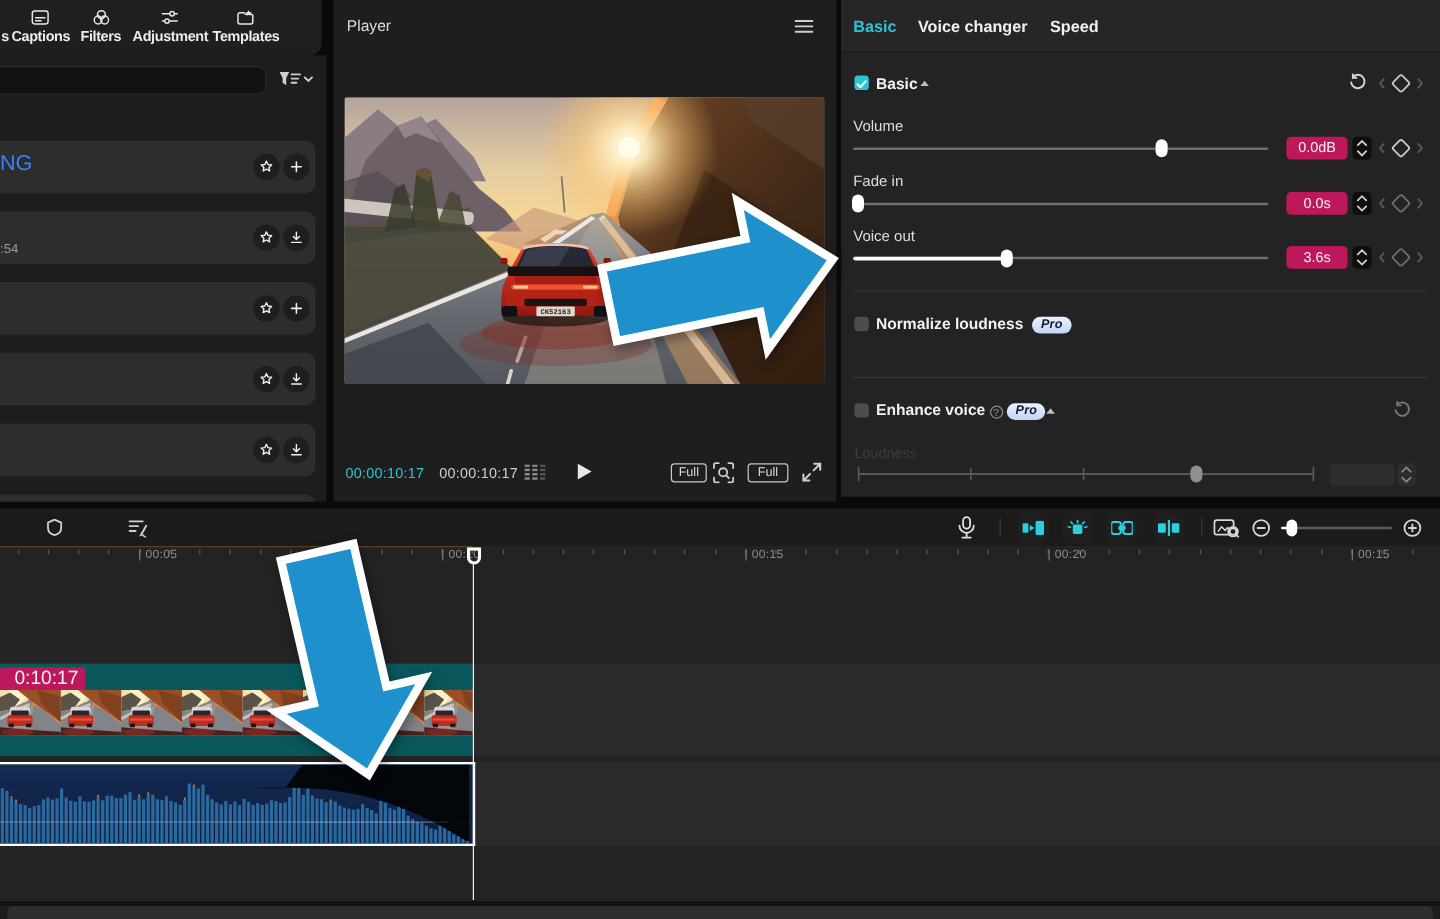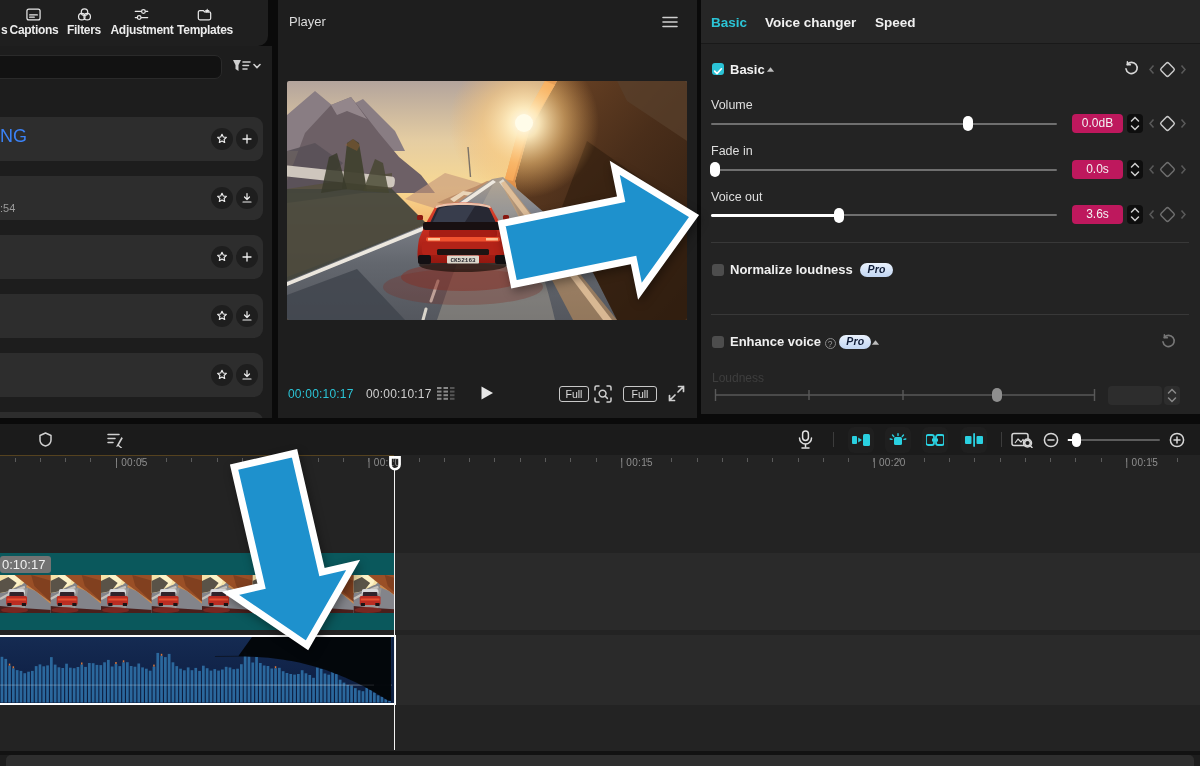--- a/index.html
+++ b/index.html
@@ -474,21 +474,21 @@
         <div class="tick" style="left:1176.5px"></div>
         <div class="rlabel" style="left:115.2px">| 00:05</div>
         <div class="rlabel" style="left:367.8px">| 00:10</div>
         <div class="rlabel" style="left:620.4px">| 00:15</div>
         <div class="rlabel" style="left:873.0px">| 00:20</div>
         <div class="rlabel" style="left:1125.6px">| 00:15</div>
       </div>
       <div class="abs" style="left:0;top:129px;width:1200px;height:77px;background:#2a2a2a"></div>
       <div class="abs" style="left:0;top:211px;width:1200px;height:70px;background:#2a2a2a"></div>
       <div class="abs" style="left:0;top:129px;width:394px;height:77px;background:#0a585c;overflow:hidden">
-        <div class="abs" style="left:0;top:3px;padding:1px 6px 1px 2px;background:#737373;border-radius:3px;font-size:13px;color:#f0f0f0">0:10:17</div>
+        <div class="abs" style="left:0;top:3px;padding:1px 6px 1px 12px;background:#be185d;border-radius:3px;font-size:16px;color:#f0f0f0">0:10:17</div>
         <svg width="394" height="38" viewBox="0 0 394 38" style="position:absolute;left:0;top:22px" preserveAspectRatio="none">
 <defs>
             <symbol id="th" viewBox="0 0 50 38" preserveAspectRatio="none">
 <rect width="50" height="38" fill="#83848a"></rect>
 <polygon points="0,0 32,0 14,16 0,18" fill="#f6e2a8"></polygon>
 <circle cx="13" cy="5" r="7" fill="#fdf2c8" opacity="0.95"></circle>
 <polygon points="14,0 50,0 50,28 26,10" fill="#9a4f26"></polygon>
 <polygon points="30,0 50,6 50,28 33,11" fill="#7c3d1e" opacity="0.85"></polygon>
 <path d="M26,10 L50,28 L50,31 L25,12 Z" fill="#e08a3c" opacity="0.85"></path>
 <polygon points="0,18 0,6 8,2 16,8 10,16" fill="#5a5348"></polygon>

